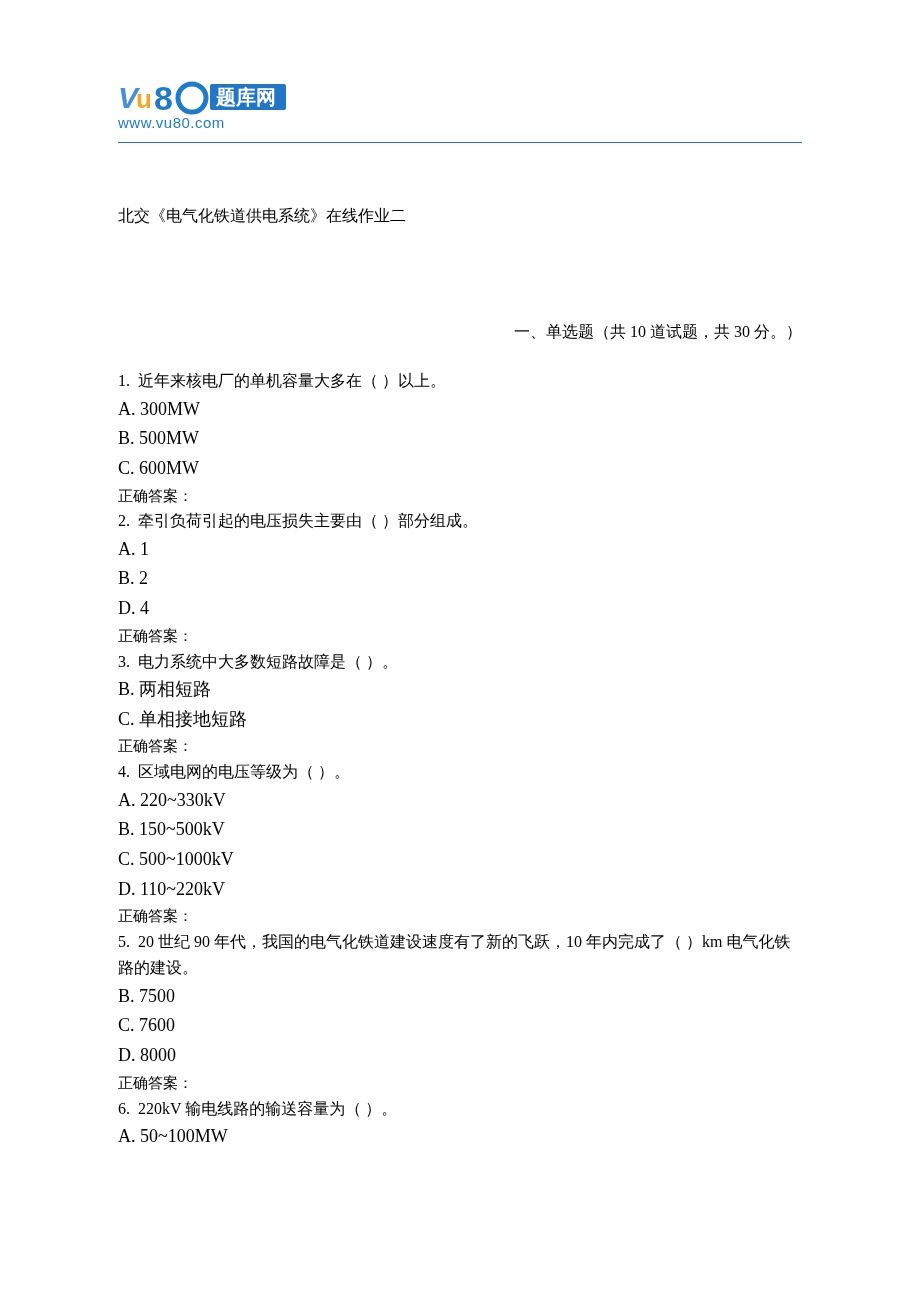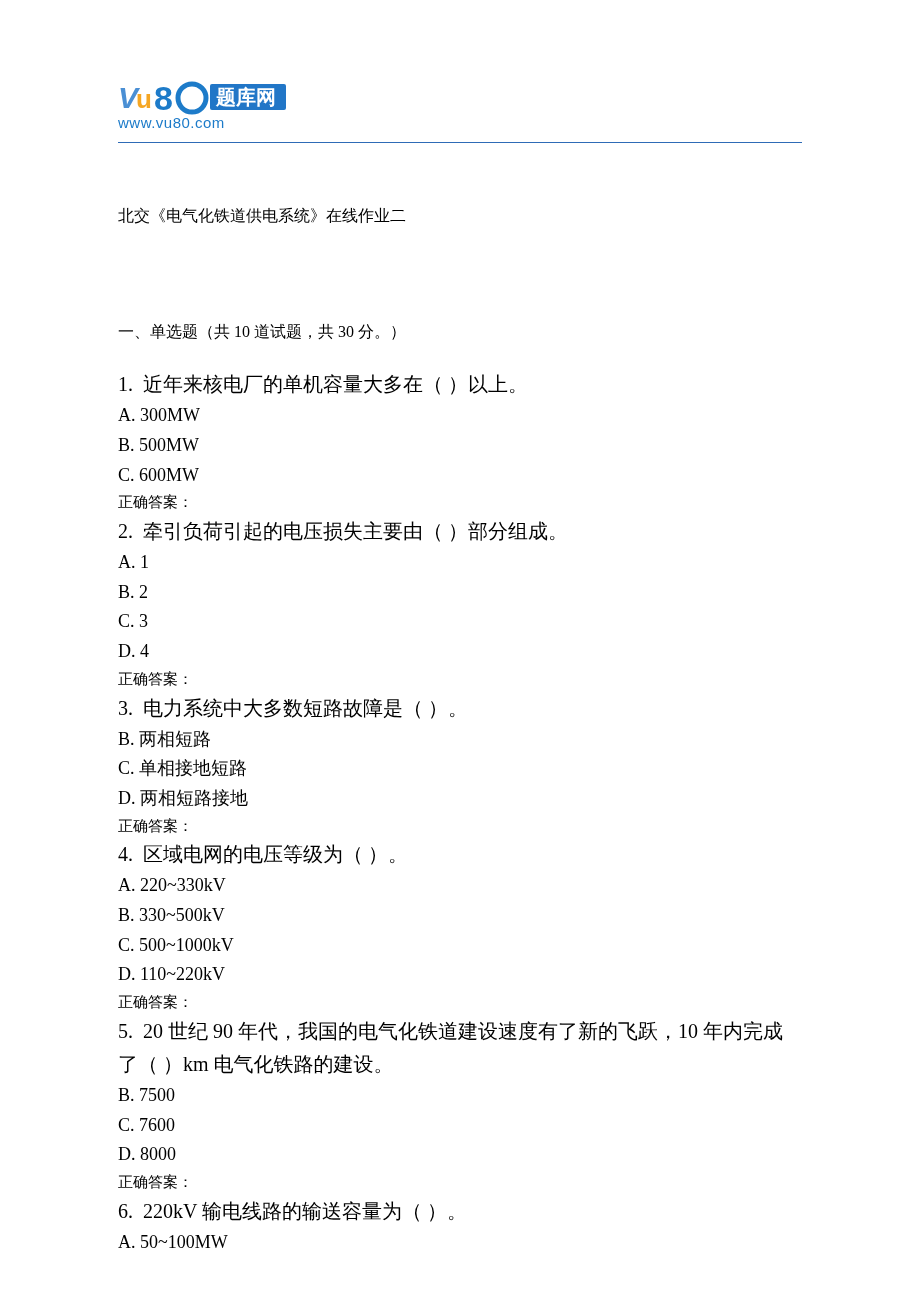--- a/index.html
+++ b/index.html
@@ -32,26 +32,27 @@
     .doc-title {
       font-size: 16px;
       margin-bottom: 90px;
       line-height: 1.6;
       font-family: Liberation Serif, serif;
     }
     .section-title {
       font-size: 16px;
       margin-bottom: 24px;
       line-height: 1.6;
+      text-align: right;
     }
     .question-block {
       margin-bottom: 0;
     }
     .question-text {
-      font-size: 20px;
+      font-size: 16px;
       line-height: 1.65;
     }
     .option {
       font-size: 18px;
       line-height: 1.65;
       font-family: "Times New Roman", "SimSun", serif;
     }
     .option .cjk {
       font-family: "SimSun", "宋体", serif;
     }
@@ -94,41 +95,39 @@
     <div class="option">C. 600MW</div>
     <div class="answer-label">正确答案：</div>
   </div>
 
   <div class="question-block">
     <div class="question-text">
       <span class="latin">2.</span>&nbsp;&nbsp;<span>牵引负荷引起的电压损失主要由（  ）部分组成。</span>
     </div>
     <div class="option">A. 1</div>
     <div class="option">B. 2</div>
-    <div class="option">C. 3</div>
     <div class="option">D. 4</div>
     <div class="answer-label">正确答案：</div>
   </div>
 
   <div class="question-block">
     <div class="question-text">
       <span class="latin">3.</span>&nbsp;&nbsp;<span>电力系统中大多数短路故障是（  ）。</span>
     </div>
     <div class="option"><span class="latin">B.</span> <span class="cjk">两相短路</span></div>
     <div class="option"><span class="latin">C.</span> <span class="cjk">单相接地短路</span></div>
-    <div class="option"><span class="latin">D.</span> <span class="cjk">两相短路接地</span></div>
     <div class="answer-label">正确答案：</div>
   </div>
 
   <div class="question-block">
     <div class="question-text">
       <span class="latin">4.</span>&nbsp;&nbsp;<span>区域电网的电压等级为（  ）。</span>
     </div>
     <div class="option">A. 220~330kV</div>
-    <div class="option">B. 330~500kV</div>
+    <div class="option">B. 150~500kV</div>
     <div class="option">C. 500~1000kV</div>
     <div class="option">D. 110~220kV</div>
     <div class="answer-label">正确答案：</div>
   </div>
 
   <div class="question-block">
     <div class="question-text">
       <span class="latin">5.</span>&nbsp;&nbsp;<span>20 世纪 90 年代，我国的电气化铁道建设速度有了新的飞跃，10 年内完成了（  ）km 电气化铁路的建设。</span>
     </div>
     <div class="option">B. 7500</div>

